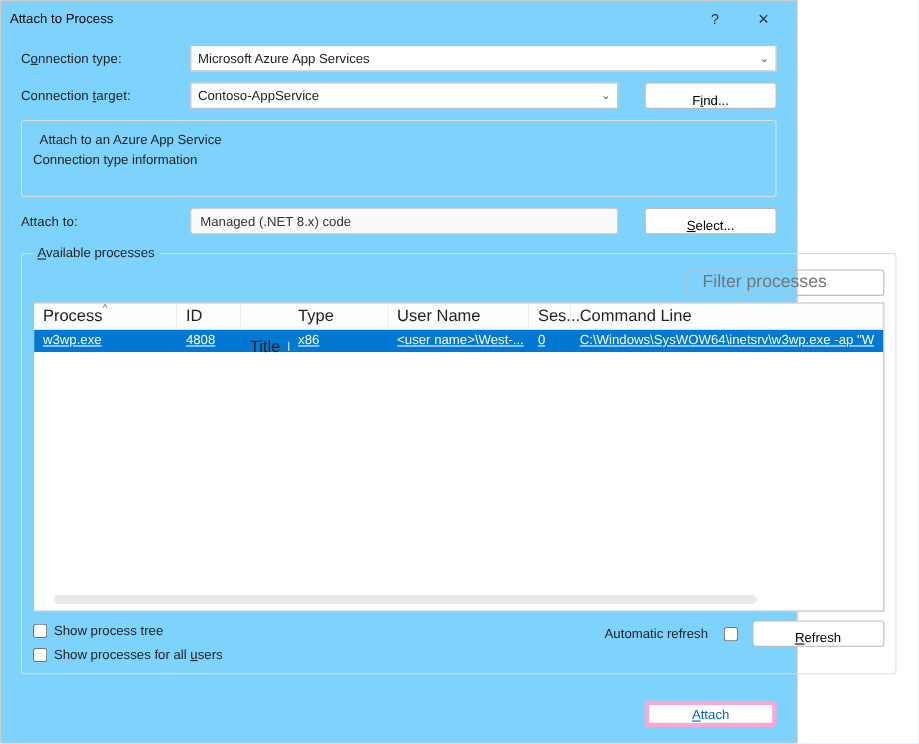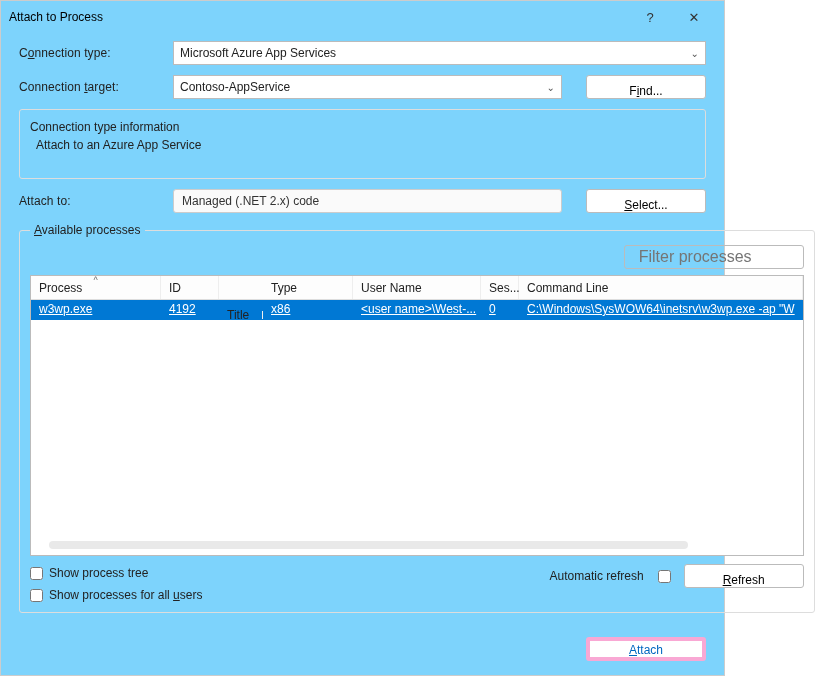--- a/index.html
+++ b/index.html
@@ -21,21 +21,21 @@
 .attach-input { flex:1; display:flex; align-items:center; height:24px; border:1px solid #ccc; border-radius:3px; background:#fafafa; padding:0 8px; color:#333; }
 fieldset.available { border:1px solid #ddd; border-radius:3px; margin:0; padding:8px 10px 10px 10px; display:flex; flex-direction:column; gap:6px; flex:1; min-height:0; }
 fieldset.available legend { padding:0 4px; font-size:12px; }
 .filter-row { display:flex; justify-content:flex-end; }
 .filter { width:180px; height:24px; border:1px solid #bbb; border-radius:3px; display:flex; align-items:center; padding:0 4px 0 8px; color:#666; gap:6px; }
 .filter input { border:none; outline:none; flex:1; font-size:16px; background:transparent; }
 .filter .sep { width:1px; height:14px; background:#ccc; }
 .filter .mag { font-size:12px; color:#333; }
 .filter .car { font-size:8px; color:#555; }
 .table-wrap { border:1px solid #bbb; flex:1; min-height:230px; overflow:hidden; position:relative; background:#fff; }
-.thead { display:flex; background:#fdfdfd; border-bottom:1px solid #ddd; height:24px; font-size:12px; color:#222;justify-content:flex-end; }
+.thead { display:flex; background:#fdfdfd; border-bottom:1px solid #ddd; height:24px; font-size:15px; color:#222;justify-content:flex-end; }
 .th { padding:4px 8px; border-right:1px solid #eee; display:flex; align-items:center; position:relative; white-space:nowrap; }
 .th.sort::after { content:"^"; font-size:9px; color:#666; position:absolute; top:-1px; left:50%; transform:translateX(-50%); }
 .tr { display:flex; height:20px; font-size:12px; }
 .tr.sel { background:#0078d4; color:#fff; }
 .td { padding:2px 8px; white-space:nowrap; overflow:hidden;text-decoration:underline; }
 .scroll-shadow { position:absolute; bottom:6px; left:18px; right:115px; height:8px; background:#e9e9e9; border-radius:4px; }
 .col-process { width:130px; }
 .col-id { width:58px; }
 .col-title { width:44px;margin-top:35px; }
 .col-type { width:90px; }
@@ -79,28 +79,28 @@
       <div class="combo">
         <span>Contoso-AppService</span>
         <span class="caret">⌄</span>
       </div>
       <button class="btn">
           <span><span>F</span><u>i</u><span>nd...</span></span>
         </button>
     </div>
 
     <div class="info-box">
+      <div style="padding-left:6px;">Attach to an Azure App Service</div>
       <div>Connection type information</div>
-      <div style="padding-left:6px;">Attach to an Azure App Service</div>
     </div>
 
     <div class="row">
       <span class="lbl">Attach to:</span>
       <div class="attach-input">
-          <span>Managed (.NET 2.x) code</span>
+          <span>Managed (.NET 8.x) code</span>
         </div>
       <button class="btn">
           <span><u>S</u><span>elect...</span></span>
         </button>
     </div>
 
     <fieldset class="available">
       <legend><u>A</u><span>vailable processes</span></legend>
 
       <div class="filter-row">
@@ -131,21 +131,21 @@
             </div>
           <div class="th col-ses">
               <span>Ses...</span>
             </div>
           <div class="th col-cmd">
               <span>Command Line</span>
             </div>
         </div>
         <div class="tr sel">
           <div class="td col-process">w3wp.exe</div>
-          <div class="td col-id">4192</div>
+          <div class="td col-id">4808</div>
           <div class="td col-title"></div>
           <div class="td col-type">x86</div>
           <div class="td col-user">&lt;user name&gt;\West-...</div>
           <div class="td col-ses">0</div>
           <div class="td col-cmd">C:\Windows\SysWOW64\inetsrv\w3wp.exe -ap "W</div>
         </div>
         <div class="scroll-shadow"></div>
       </div>
 
       <div class="foot-area">

